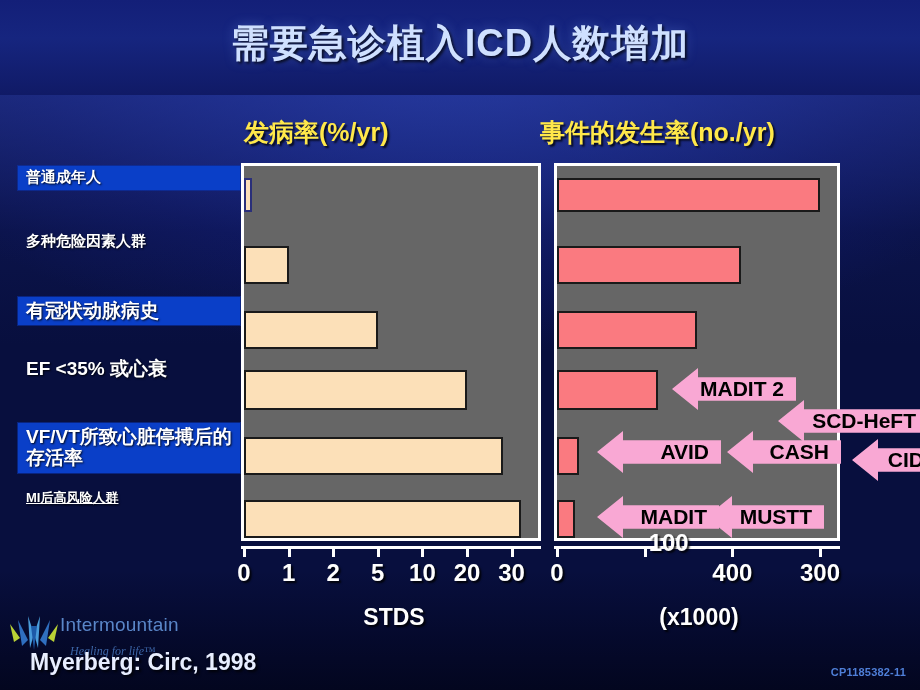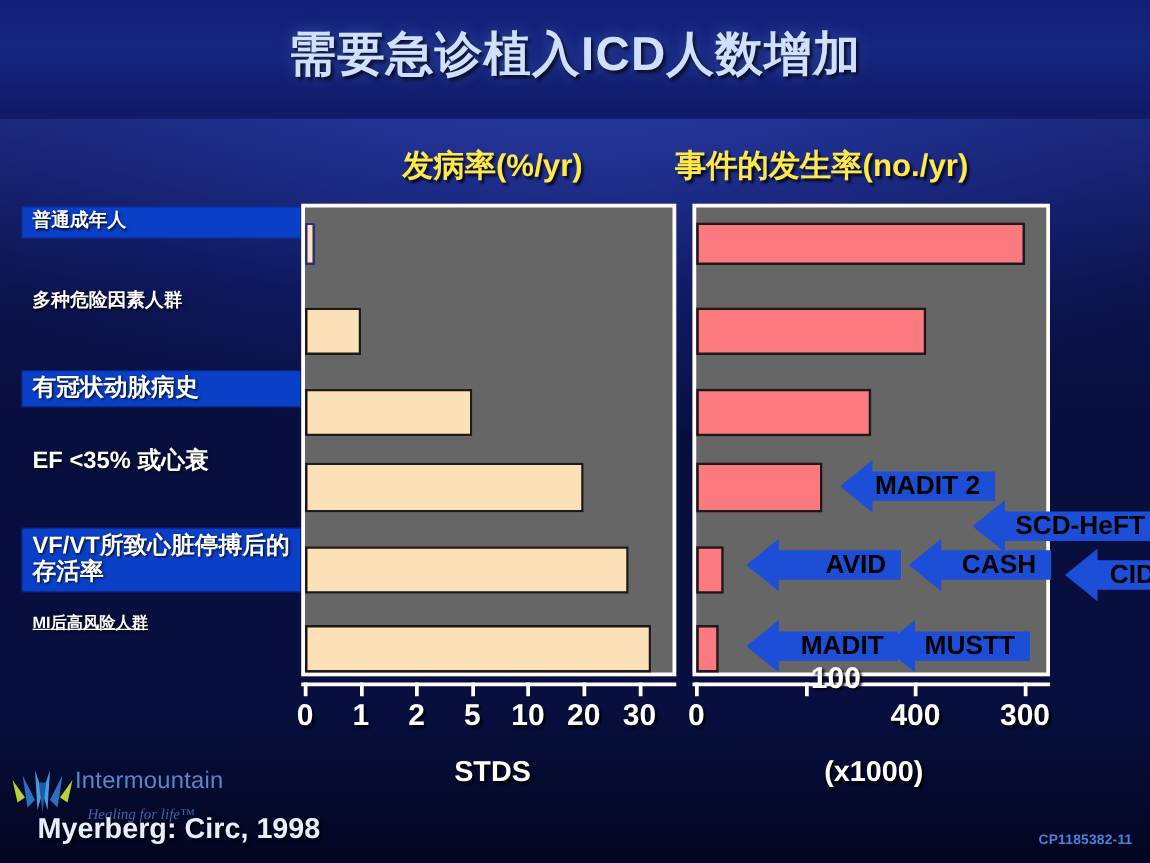--- a/index.html
+++ b/index.html
@@ -33,21 +33,21 @@
     position:absolute;top:18px;left:0;right:0;text-align:center;
     font-size:38px;font-weight:bold;color:#cfe0ff;letter-spacing:1px;
     text-shadow:2px 2px 3px rgba(0,0,0,.75), 0 0 12px rgba(120,160,255,.35);
   }
 
   
   .chart-head{
     position:absolute;font-size:25px;font-weight:bold;color:#ffe84a;
     text-shadow:2px 2px 2px rgba(0,0,0,.8);white-space:nowrap;
   }
-  #head-left{left:244px;width:300px;text-align:center;top:116px;}
+  #head-left{left:244px;width:300px;top:116px;}
   #head-right{left:540px;width:330px;text-align:left;top:116px;}
 
   
   .labels{position:absolute;left:0;top:160px;width:208px;height:380px;}
   .row-label{
     position:absolute;left:18px;color:#ffffff;font-weight:bold;
     text-shadow:1px 1px 2px rgba(0,0,0,.85);
     line-height:1.12;box-sizing:border-box;
   }
   .row-label.hl{
@@ -81,21 +81,21 @@
   .axis-title{
     position:absolute;color:#ffffff;font-weight:bold;font-size:23px;
     text-shadow:2px 2px 2px rgba(0,0,0,.85);text-align:center;white-space:nowrap;
   }
 
   
   .callout{
     position:absolute;height:42px;display:flex;align-items:center;
     justify-content:flex-end;
     color:#000000;font-weight:bold;font-size:21px;white-space:nowrap;
-    background:#1d4ed8;
+    background:#f9a8d4;
     -webkit-clip-path:polygon(0 50%,26px 0,26px 22%,100% 22%,100% 78%,26px 78%,26px 100%);
     clip-path:polygon(0 50%,26px 0,26px 22%,100% 22%,100% 78%,26px 78%,26px 100%);
     padding-right:12px;
     filter:drop-shadow(0 0 2.2px #ffffff) drop-shadow(0 0 2.2px #ffffff);
   }
 
   
   .citation{
     position:absolute;left:30px;bottom:14px;
     font-size:23px;font-weight:bold;color:#e8eeff;

